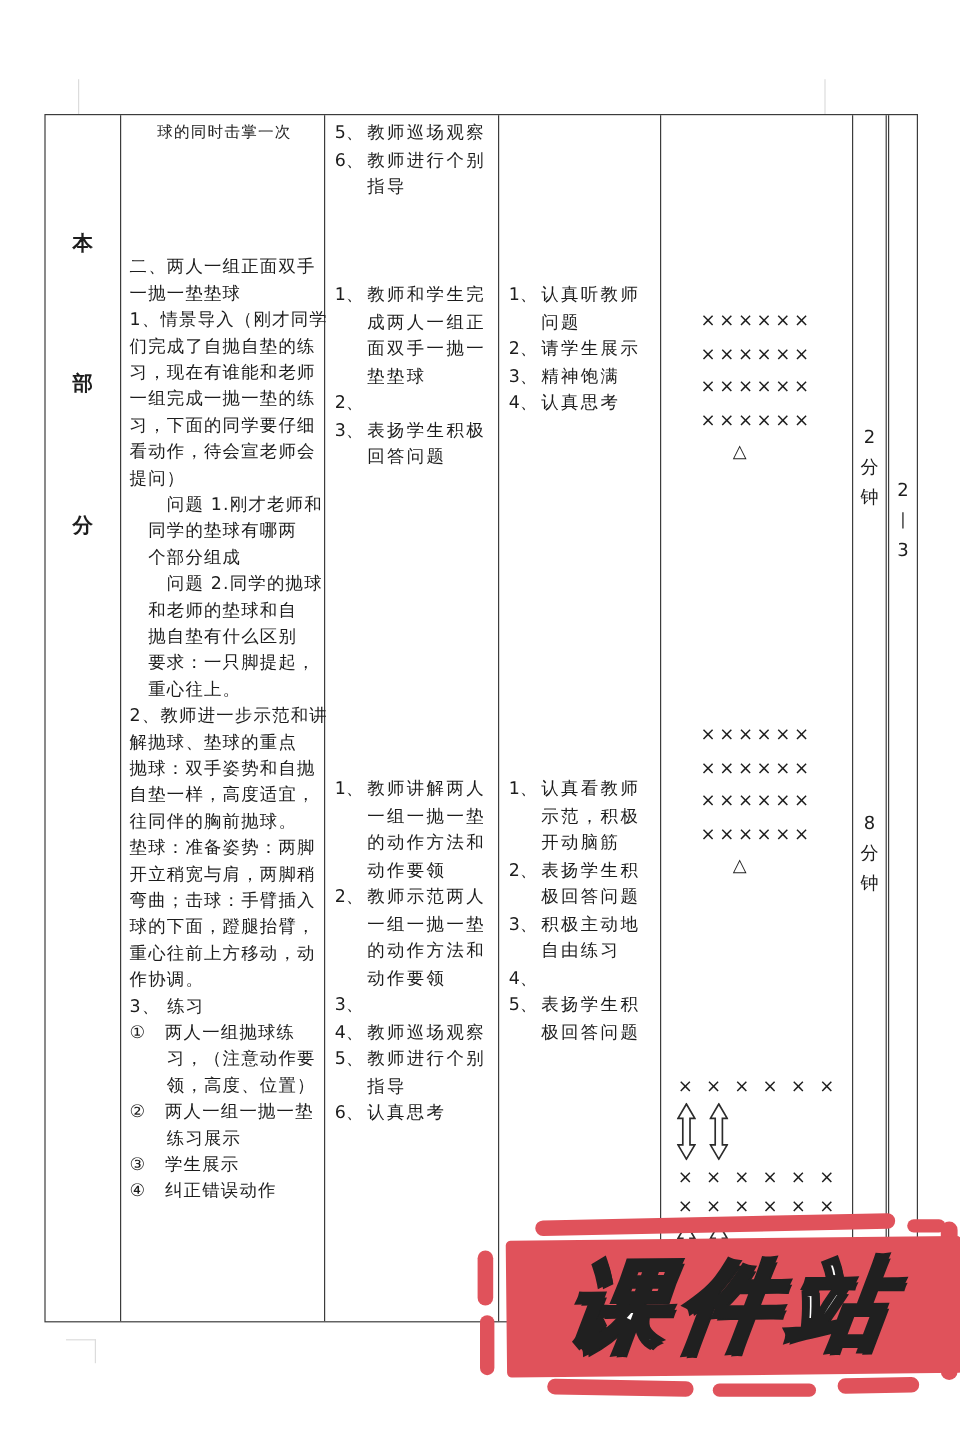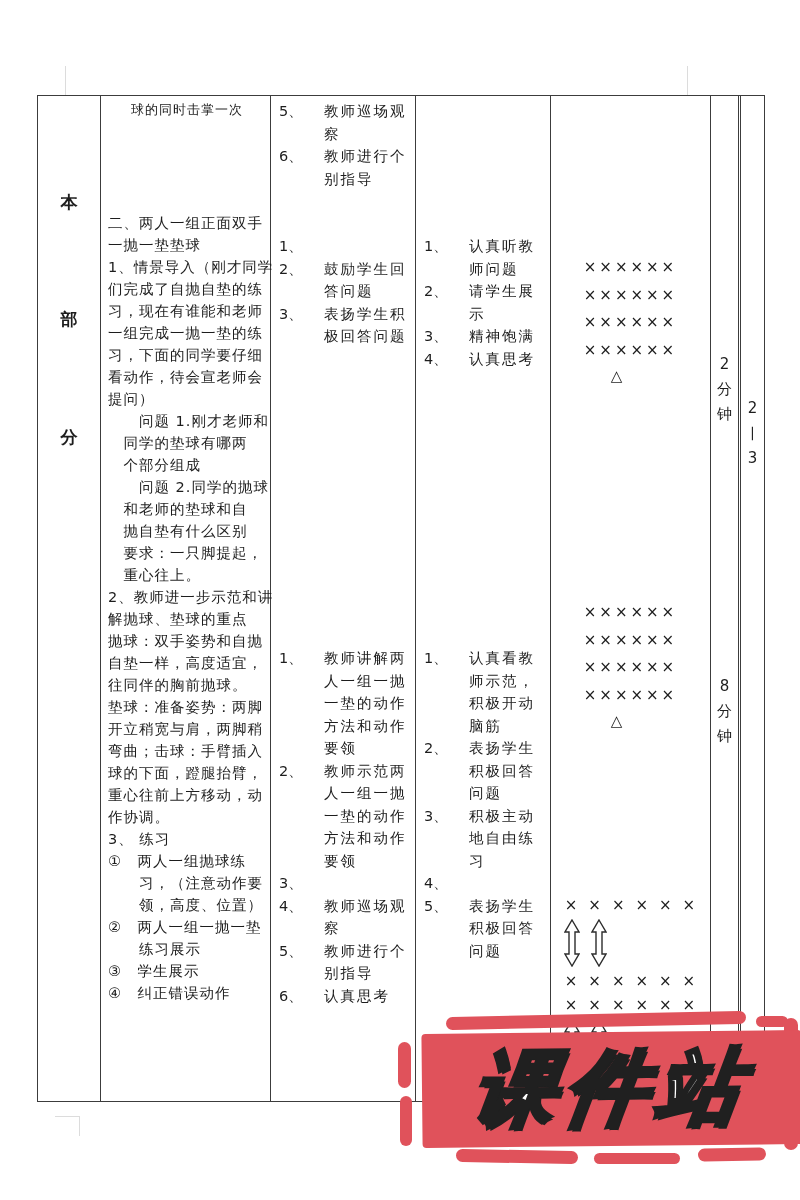--- a/index.html
+++ b/index.html
@@ -18,21 +18,21 @@
 
   .stage-char{position:absolute;left:0;width:100%;text-align:center;
         font-size:17px;font-weight:bold;letter-spacing:0;}
   .carry-line{position:absolute;top:5px;left:30px;font-size:13px;letter-spacing:1px;white-space:pre;}
   .body-text{position:absolute;top:116px;left:7px;right:0;font-size:14.5px;line-height:22px;
         letter-spacing:1px;white-space:pre;}
 
   .list{position:absolute;left:8px;right:3px;}
   .li{display:flex;font-size:14.5px;line-height:22.5px;letter-spacing:2px;}
   .li .n{width:27px;flex:none;letter-spacing:0;}
-  .li .t{flex:1;word-break:break-all;margin-left:18px;}
+  .li .t{flex:1;word-break:break-all;}
 
   .form-block{position:absolute;left:0;width:100%;}
   .x-row{text-align:center;font-size:15px;letter-spacing:3px;line-height:27.5px;white-space:pre;}
   .x-row-wide{text-align:center;font-size:15px;letter-spacing:11px;line-height:24px;white-space:pre;padding-left:10px;box-sizing:border-box;}
   .marker{text-align:center;font-size:15px;line-height:25px;padding-right:28px;}
   .arrow-row{height:50px;position:relative;margin:2px 0 0 0;}
   .arrow-row svg{position:absolute;top:0;}
 
   .vstack{position:absolute;left:0;width:100%;}
   .vchar{text-align:center;font-size:15px;line-height:25px;}
@@ -113,24 +113,24 @@
             <span class="t">教师巡场观察</span>
           </div>
         <div class="li">
             <span class="n">6、</span>
             <span class="t">教师进行个别指导</span>
           </div>
       </div>
       <div class="list" style="top:139px;">
         <div class="li">
             <span class="n">1、</span>
-          </div>
-        <div class="li">
-            <span class="n">2、</span>
-            <span class="t">鼓励学生回答问题</span>
+            <span class="t">教师和学生完成两人一组正面双手一抛一垫垫球</span>
+          </div>
+        <div class="li">
+            <span class="n">2、</span>
           </div>
         <div class="li">
             <span class="n">3、</span>
             <span class="t">表扬学生积极回答问题</span>
           </div>
       </div>
       <div class="list" style="top:551px;">
         <div class="li">
             <span class="n">1、</span>
             <span class="t">教师讲解两人一组一抛一垫的动作方法和动作要领</span>

